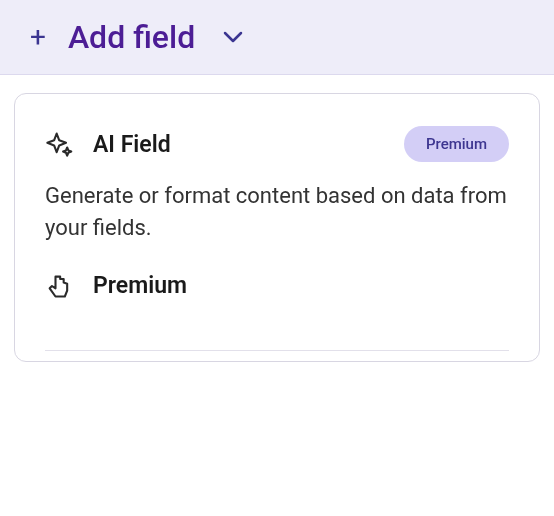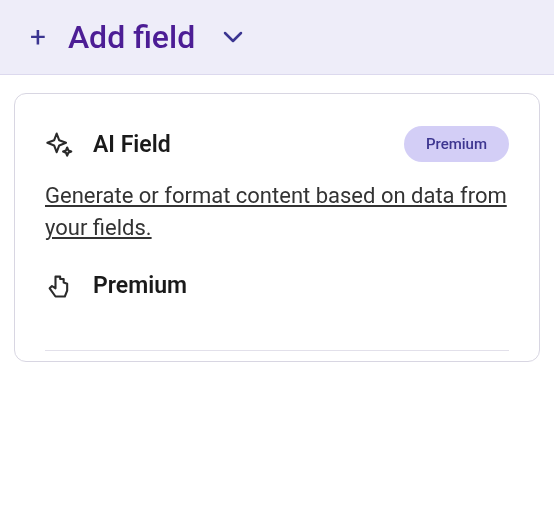--- a/index.html
+++ b/index.html
@@ -79,21 +79,20 @@
       font-size: 15px;
       font-weight: 500;
       padding: 9px 22px;
       border-radius: 999px;
     }
     .field-description {
       color: #333;
       font-size: 22px;
       line-height: 1.45;
       font-weight: 400;
-      text-decoration: underline;
     }
     .divider {
       border: none;
       border-top: 1px solid #e2e0ea;
       margin-top: 4px;
     }
   </style>
 </head>
 <body>
 

